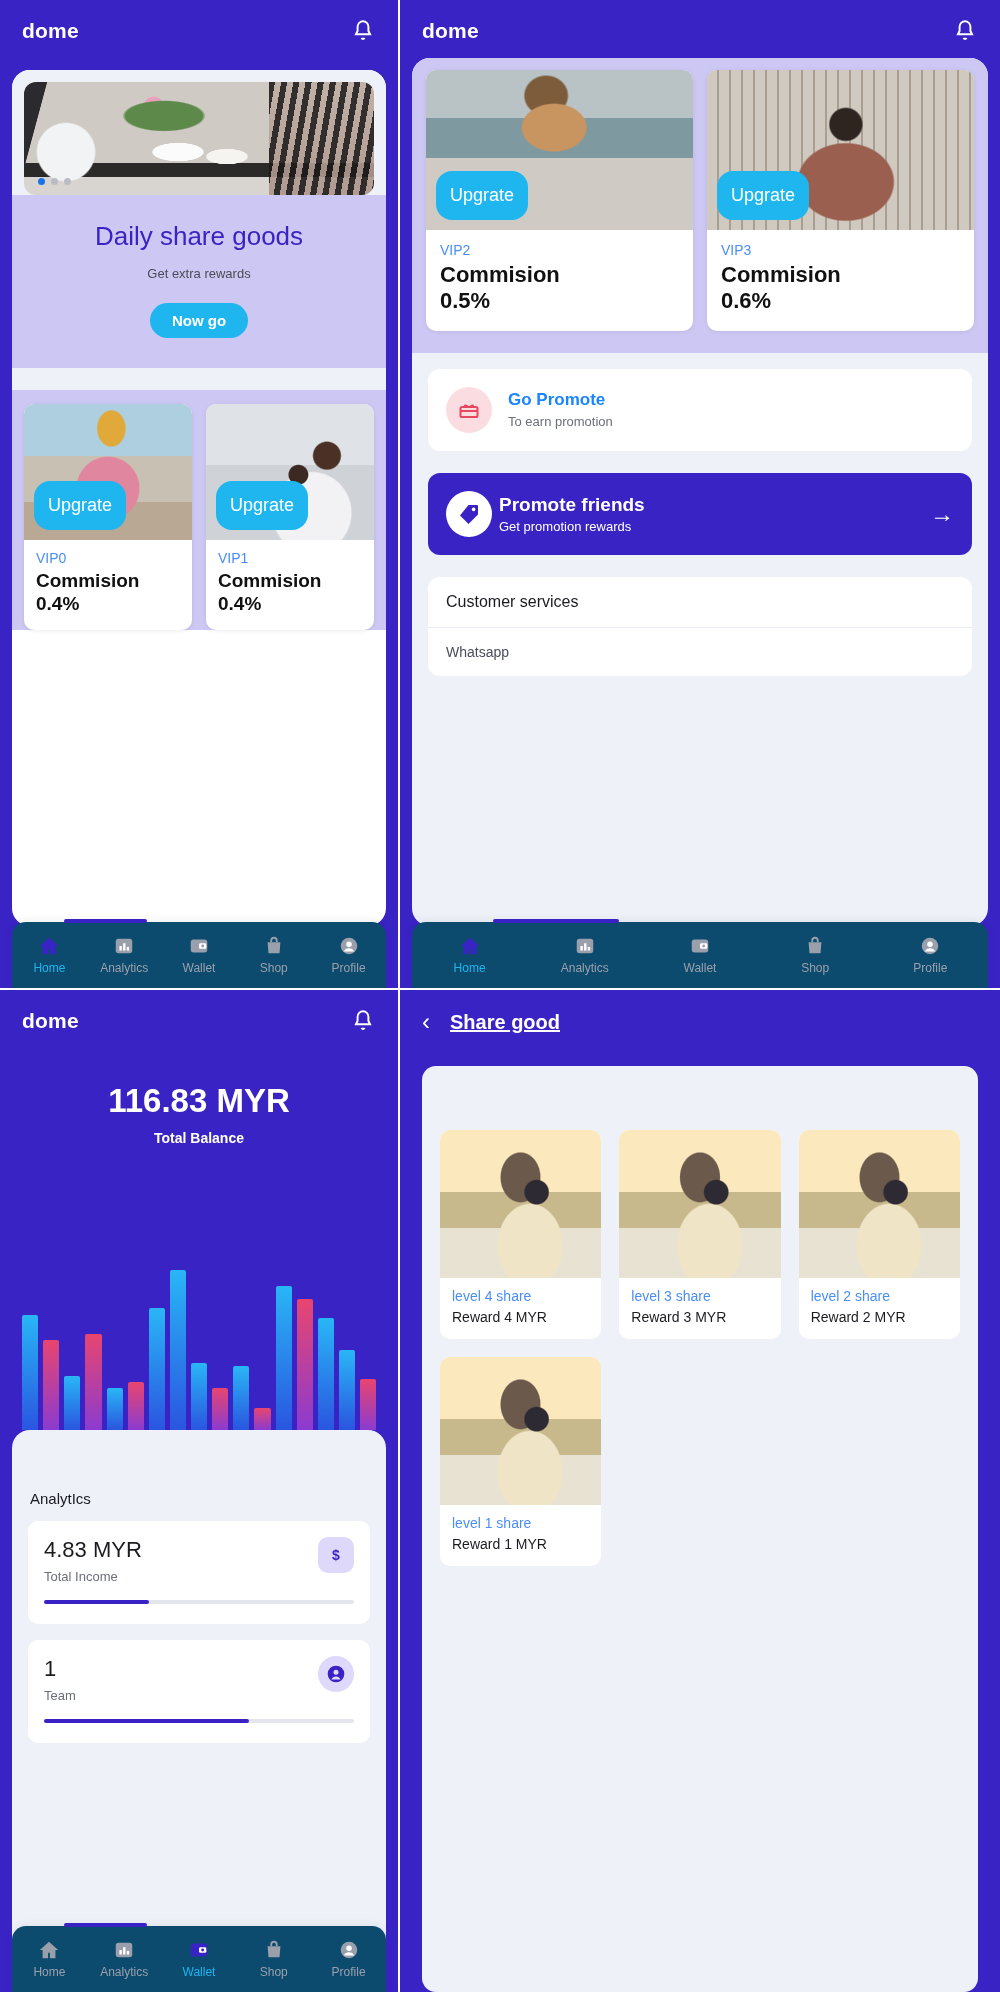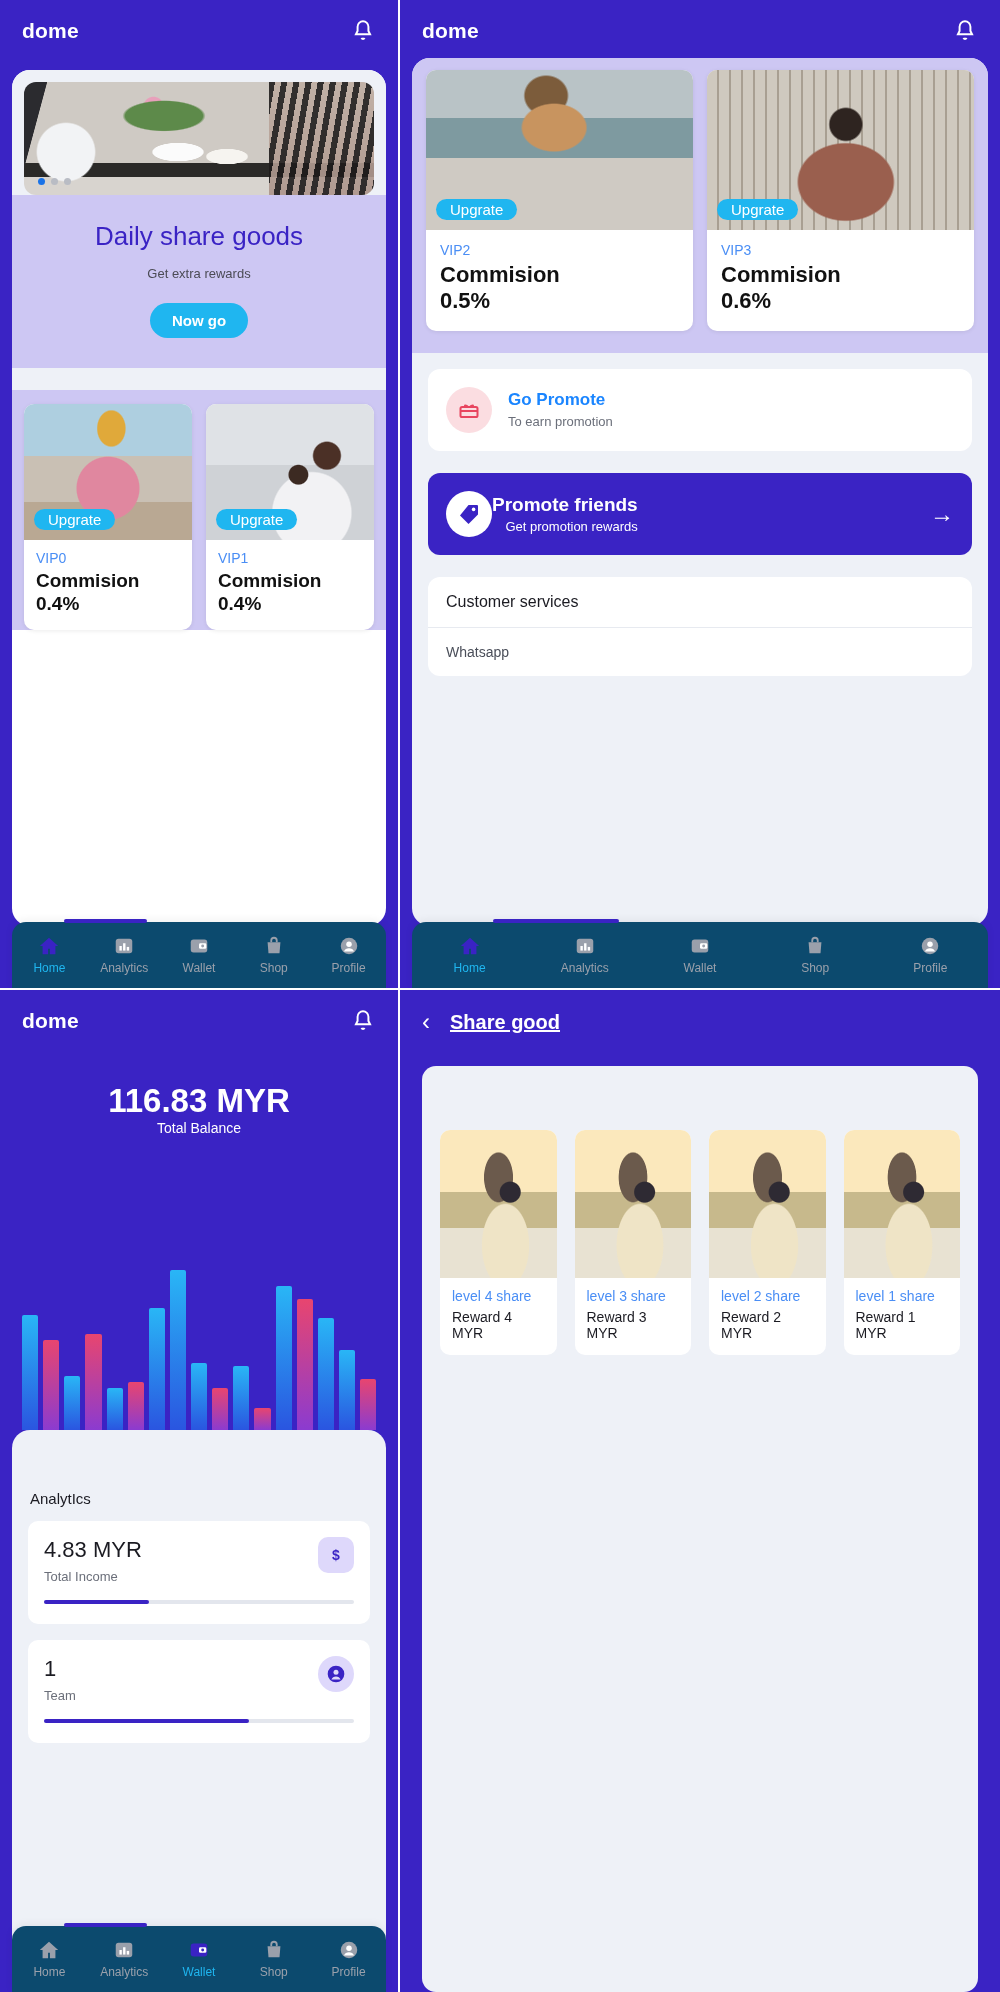--- a/index.html
+++ b/index.html
@@ -73,21 +73,21 @@
   .divider-strip { height: 22px; background: #eef1f7; }
 
   .vip-wrap { background: #cdc7f3; padding: 14px 12px 0; display: flex; gap: 14px; }
   .vip-card {
     flex: 1; background: #fff; border-radius: 10px; overflow: hidden;
     box-shadow: 0 1px 4px rgba(0,0,0,.08);
   }
   .vip-photo { height: 136px; position: relative; }
   .vip-badge {
     position: absolute; left: 10px; bottom: 10px; background: #1fb6f0; color: #fff;
-    font-size: 15px; padding: 2px 14px; border-radius: 16px;
+    font-size: 18px; padding: 14px 14px; border-radius: 16px;
   }
   .vip-meta { padding: 10px 12px 14px; }
   .vip-level { color: #4a8ef5; font-size: 14px; margin-bottom: 4px; }
   .vip-comm { color: #111; font-size: 19px; font-weight: bold; line-height: 1.2; }
 
   
   .ph-lady {
     background:
       radial-gradient(ellipse at 52% 18%, #e0a93a 0 11%, transparent 12%),
       radial-gradient(ellipse at 50% 62%, #e0879f 0 26%, transparent 27%),
@@ -133,21 +133,21 @@
     display: flex; align-items: center; gap: 16px; margin-bottom: 22px;
   }
   .circle-icon {
     width: 46px; height: 46px; border-radius: 50%; background: #fbdde1;
     display: flex; align-items: center; justify-content: center; flex: none;
   }
   .promo-title { color: #1a85ff; font-size: 17px; font-weight: bold; margin-bottom: 4px; }
   .promo-sub { color: #6b6f7a; font-size: 13px; }
   .promote-card {
     background: #3a23c4; border-radius: 12px; padding: 18px;
-    display: flex; align-items: center; gap: 0; color: #fff; margin-bottom: 22px; text-align: right;
+    display: flex; align-items: center; gap: 7px; color: #fff; margin-bottom: 22px;
   }
   .circle-white { width: 46px; height: 46px; border-radius: 50%; background: #fff;
     display:flex; align-items:center; justify-content:center; flex:none; }
   .promote-title { font-size: 19px; font-weight: bold; margin-bottom: 3px; }
   .promote-sub { font-size: 13px; }
   .arrow { margin-left: auto; font-size: 24px; }
   .cs-card { background: #fff; border-radius: 12px; }
   .cs-head { padding: 16px 18px; font-size: 16px; color: #1b1b22; border-bottom: 1px solid #e7eaf0; }
   .cs-row { padding: 16px 18px; font-size: 14px; color: #4a4e59; }
 
@@ -164,21 +164,21 @@
   }
   .nav-item { display: flex; flex-direction: column; align-items: center; gap: 4px; width: 70px; }
   .nav-item span { font-size: 12px; color: #9aa0ab; }
   .nav-item.active span { color: #1fb6f0; }
   .nav-ico { width: 22px; height: 22px; fill: #9aa0ab; }
   .nav-item.active .nav-ico { fill: #3a23c4; }
 
   
   .p3 .balance { text-align: center; color: #fff; margin-top: 30px; }
   .p3 .balance .amt { font-size: 33px; font-weight: bold; }
-  .p3 .balance .lbl { font-size: 14px; font-weight: normal; margin-top: 0; }
+  .p3 .balance .lbl { font-size: 14px; font-weight: bold; margin-top: 10px; }
   .chart {
     position: absolute; left: 22px; right: 22px; top: 280px; height: 160px;
     display: flex; align-items: flex-end; gap: 5px;
   }
   .bar { flex: 1; border-radius: 2px 2px 0 0; }
   .bar.blue { background: linear-gradient(180deg,#29b6f6,#2a55e0); }
   .bar.pink { background: linear-gradient(180deg,#e8456f,#8b3bd0); }
 
   .p3 .sheet {
     top: 440px; bottom: 0; background: #eef1f7; border-radius: 18px 18px 0 0; padding: 0 16px;
@@ -201,21 +201,21 @@
 
   
   .p4 .appbar2 {
     height: 64px; display: flex; align-items: center; gap: 20px;
     padding: 0 22px; color: #fff;
   }
   .back { font-size: 24px; line-height: 1; }
   .p4-title { font-size: 20px; font-weight: bold; text-decoration: underline; }
   .p4 .sheet { top: 76px; left: 22px; right: 22px; bottom: 0; background: #eef1f7; border-radius: 14px; }
   .share-grid {
-    padding: 64px 18px 18px; display: grid; grid-template-columns: 1fr 1fr 1fr 1fr;
+    padding: 64px 18px 18px; display: grid; grid-template-columns: 1fr 1fr 1fr;
     gap: 18px;
   }
   .share-card { background: #fff; border-radius: 10px; overflow: hidden; }
   .share-img { height: 148px; }
   .share-meta { padding: 10px 12px 14px; }
   .share-lvl { color: #4a8ef5; font-size: 14px; margin-bottom: 5px; }
   .share-rw { color: #1b1b22; font-size: 14px; }
 </style>
 </head>
 <body>

